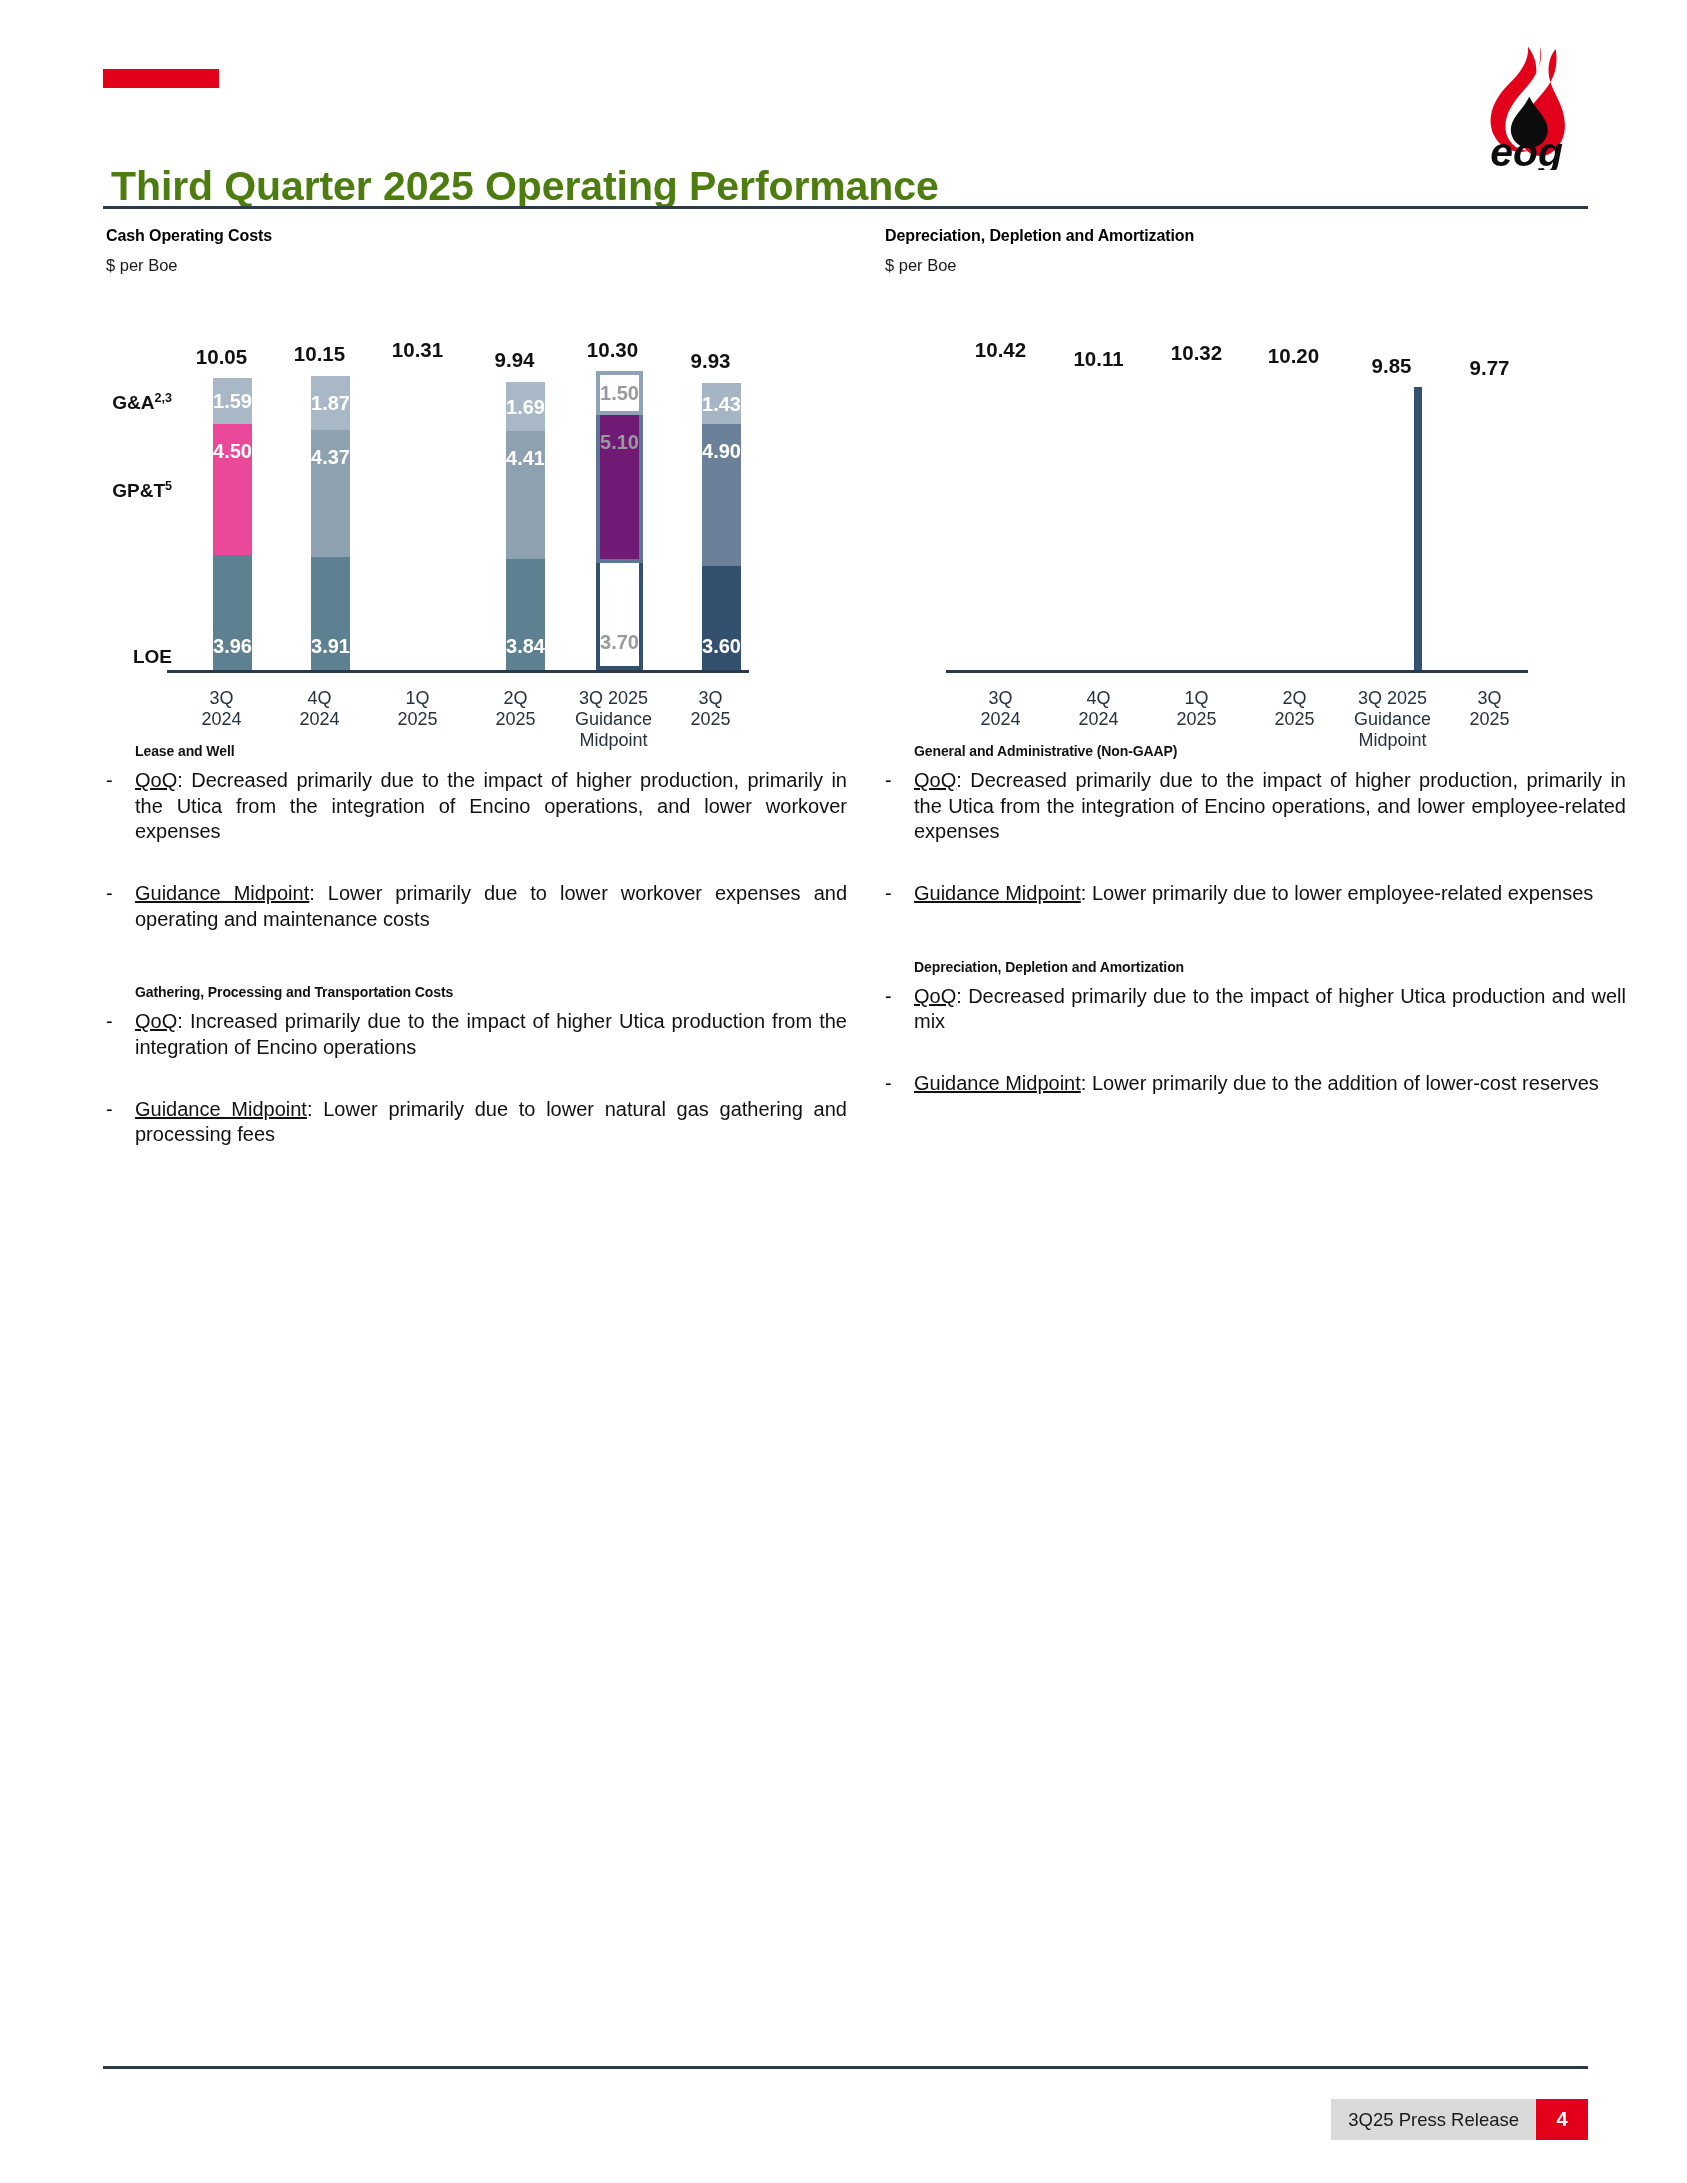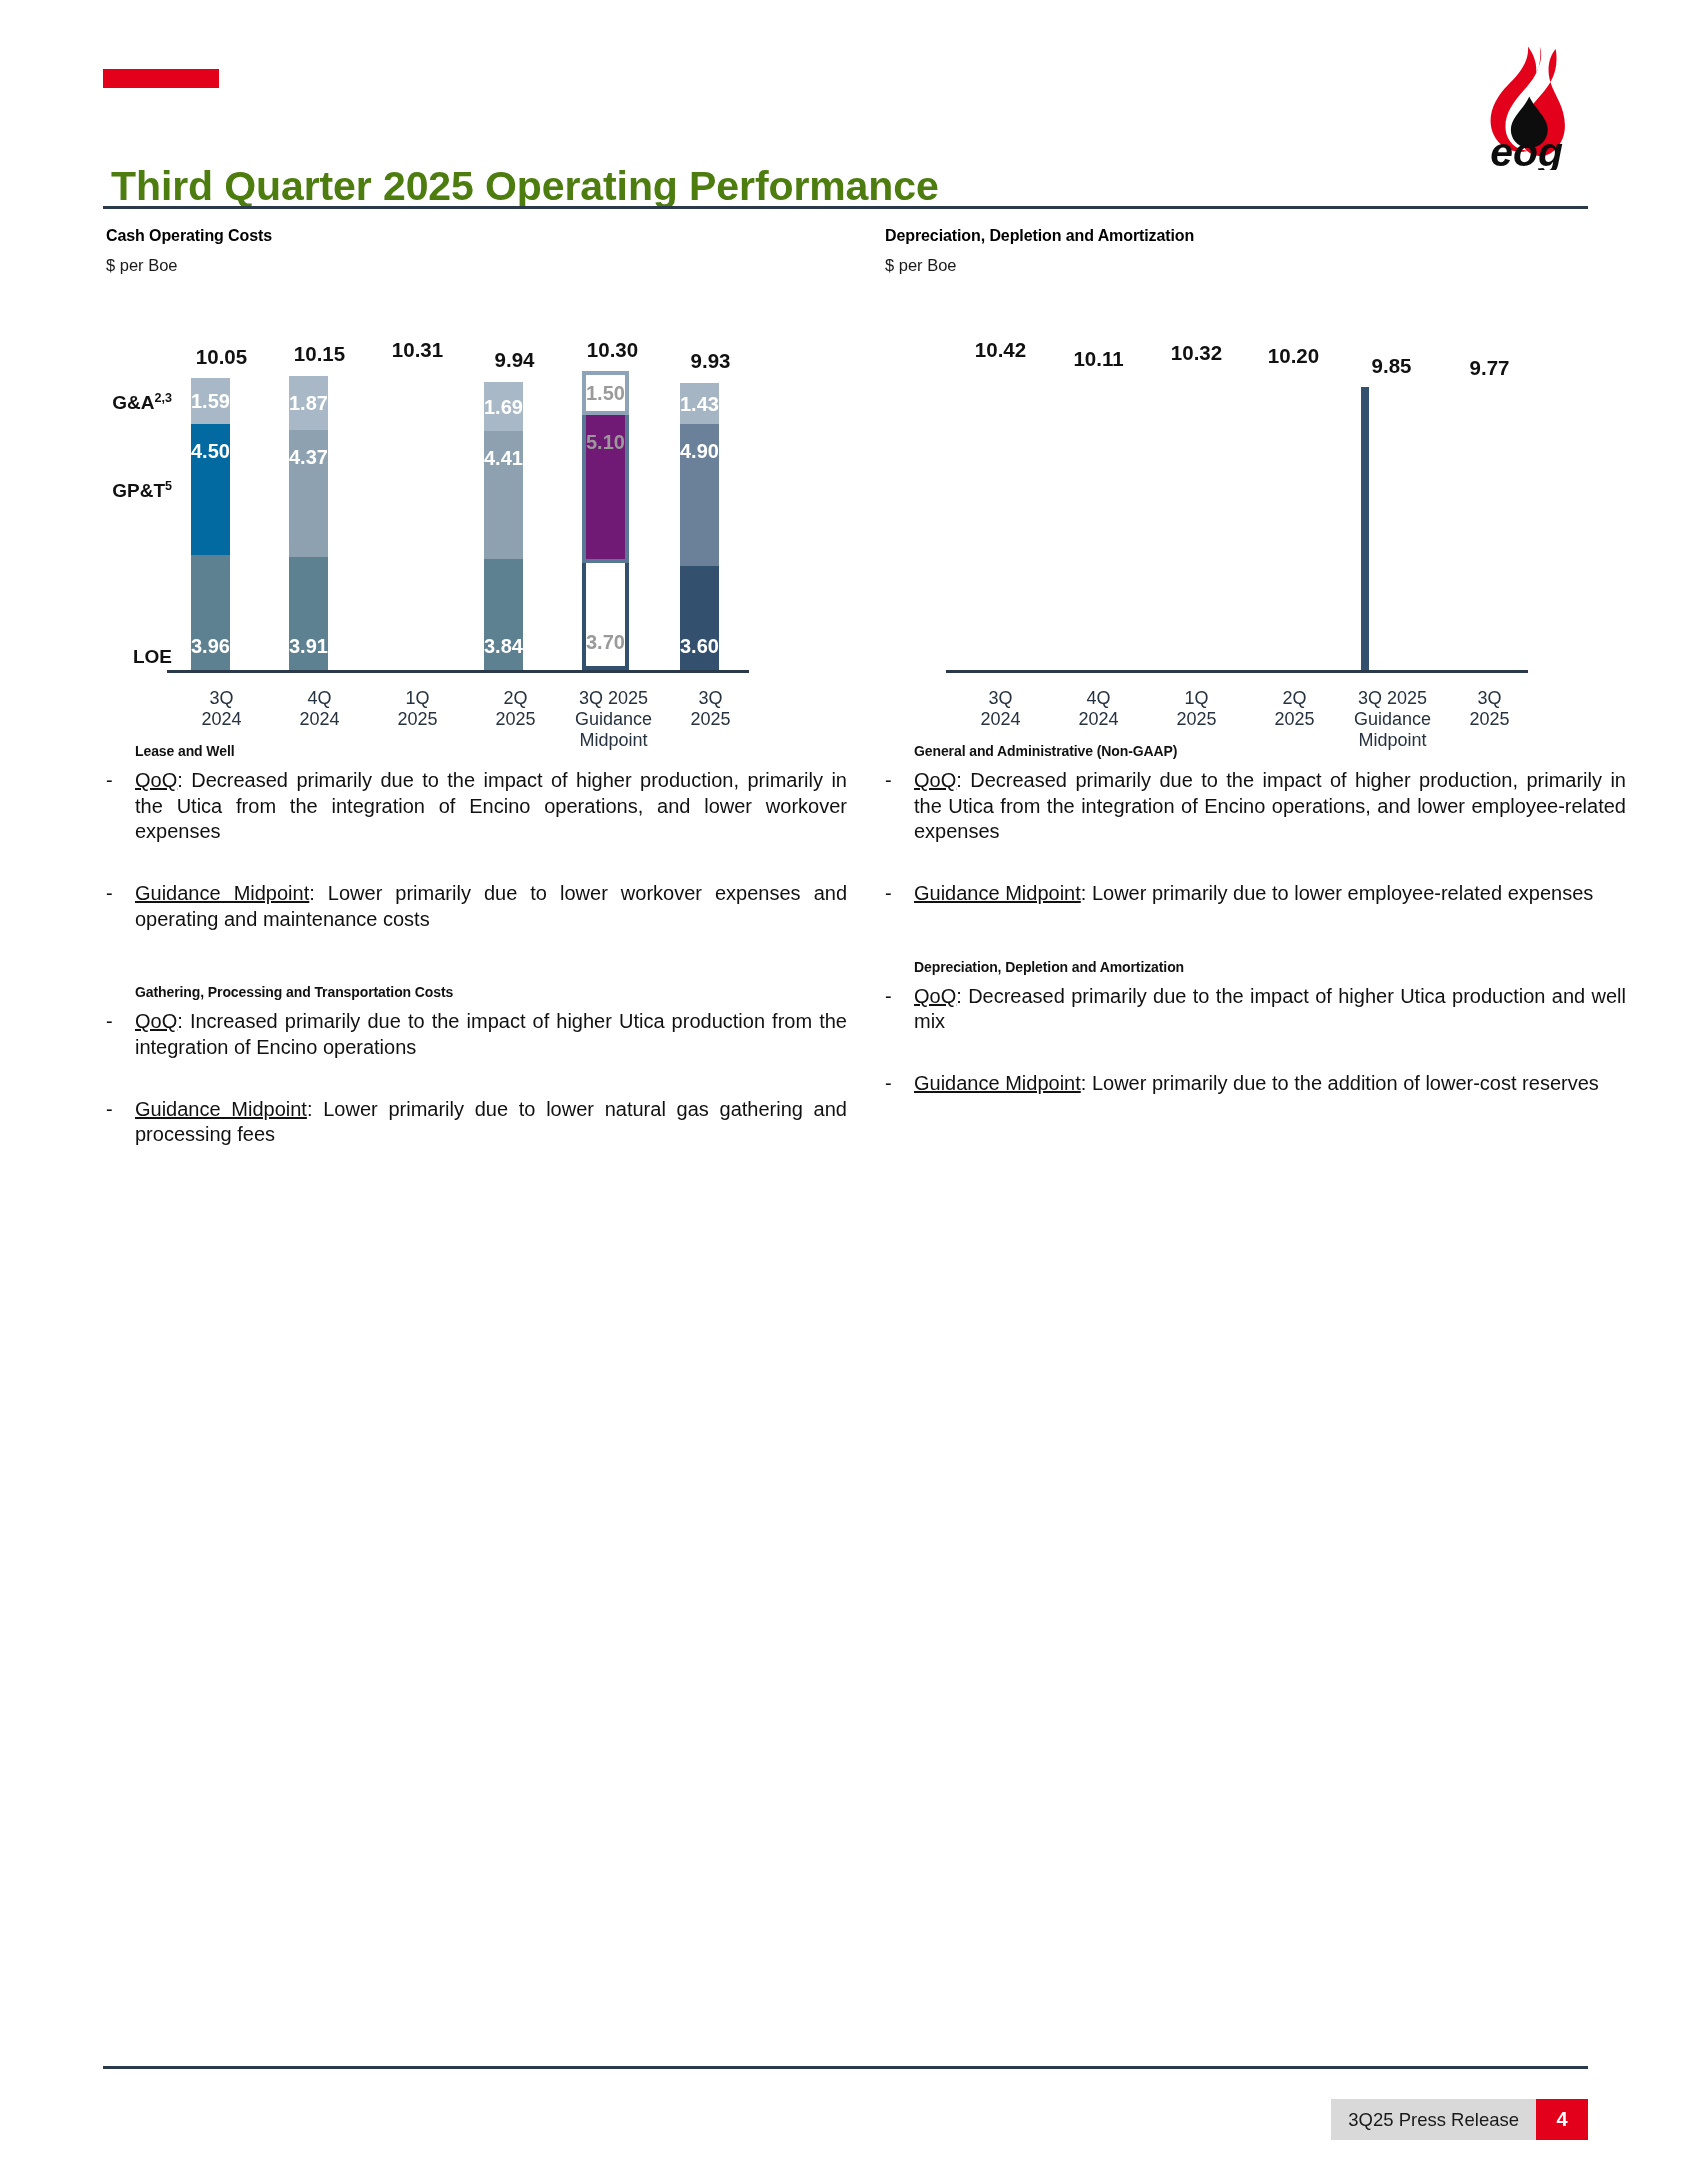--- a/index.html
+++ b/index.html
@@ -92,21 +92,21 @@
     bottom: 0;
     height: 2.6px;
     background: #2b3a4a;
   }
   .bar-col {
     position: absolute;
     bottom: 2.6px;
     display: flex;
     flex-direction: column;
     justify-content: flex-end;
-    align-items: flex-start;
+    align-items: flex-end;
   }
   .seg {
     position: relative;
     display: flex;
     align-items: center;
     justify-content: center;
     box-sizing: border-box;
   }
   .seg-val {
     font-size: 20px;
@@ -227,21 +227,21 @@
   <div class="section-title">Cash Operating Costs</div>
   <div class="section-sub">$ per Boe</div>
 
   <div class="chart" id="chart-left">
     <div class="plot" id="plot-left">
       <div class="axis-line" style="width: 582px; left: 61px;"></div>
     <div class="bar-col" style="left: 85px; width: 61px; height: 292px;">
           <div class="seg" style="height: 46px; background: rgb(168, 184, 198);">
             <div class="seg-val">1.59</div>
           </div>
-          <div class="seg" style="height: 131px; background: #0369a1; align-items: flex-start;">
+          <div class="seg" style="height: 131px; background: #ec4899; align-items: flex-start;">
             <div class="seg-val" style="margin-top: 17px;">4.50</div>
           </div>
           <div class="seg" style="height: 115px; background: rgb(94, 129, 146); align-items: flex-end;">
             <div class="seg-val" style="margin-bottom: 14.6px;">3.96</div>
           </div>
         </div>
         <div class="total-lab" style="left: 85px; width: 61px; bottom: 305px;">10.05</div>
         <div class="cat-lab" style="left: 65px; width: 101px; top: 385px;">
           <div>3Q</div>
           <div>2024</div>

